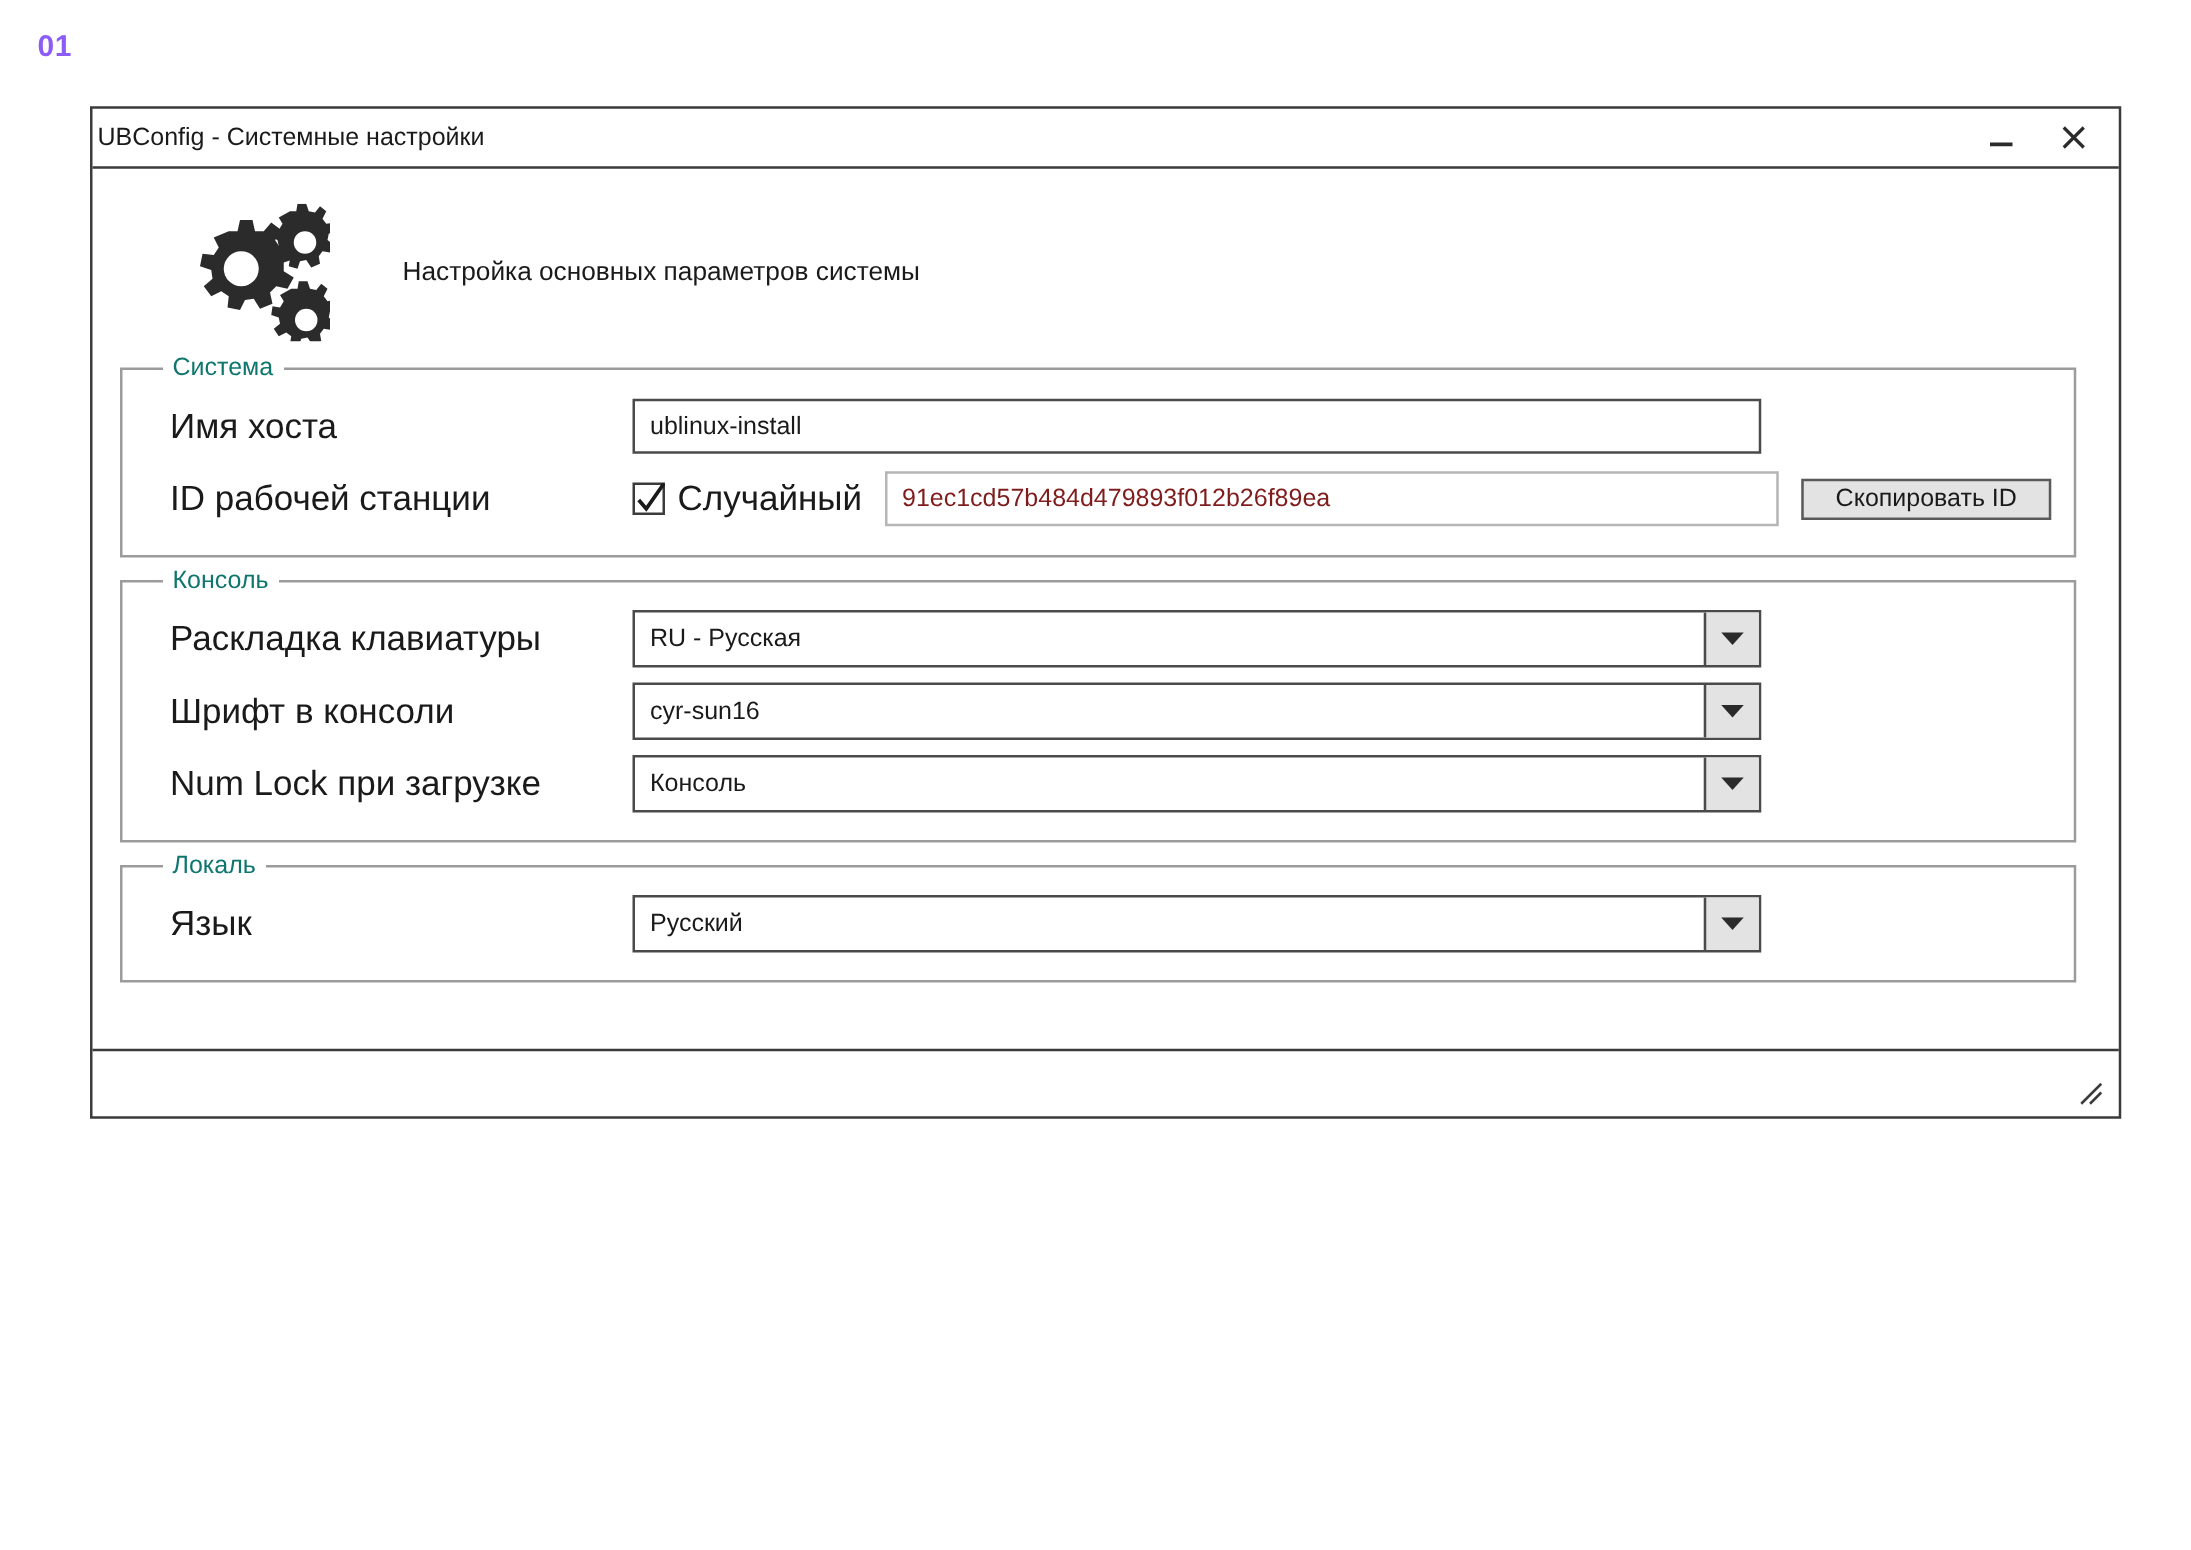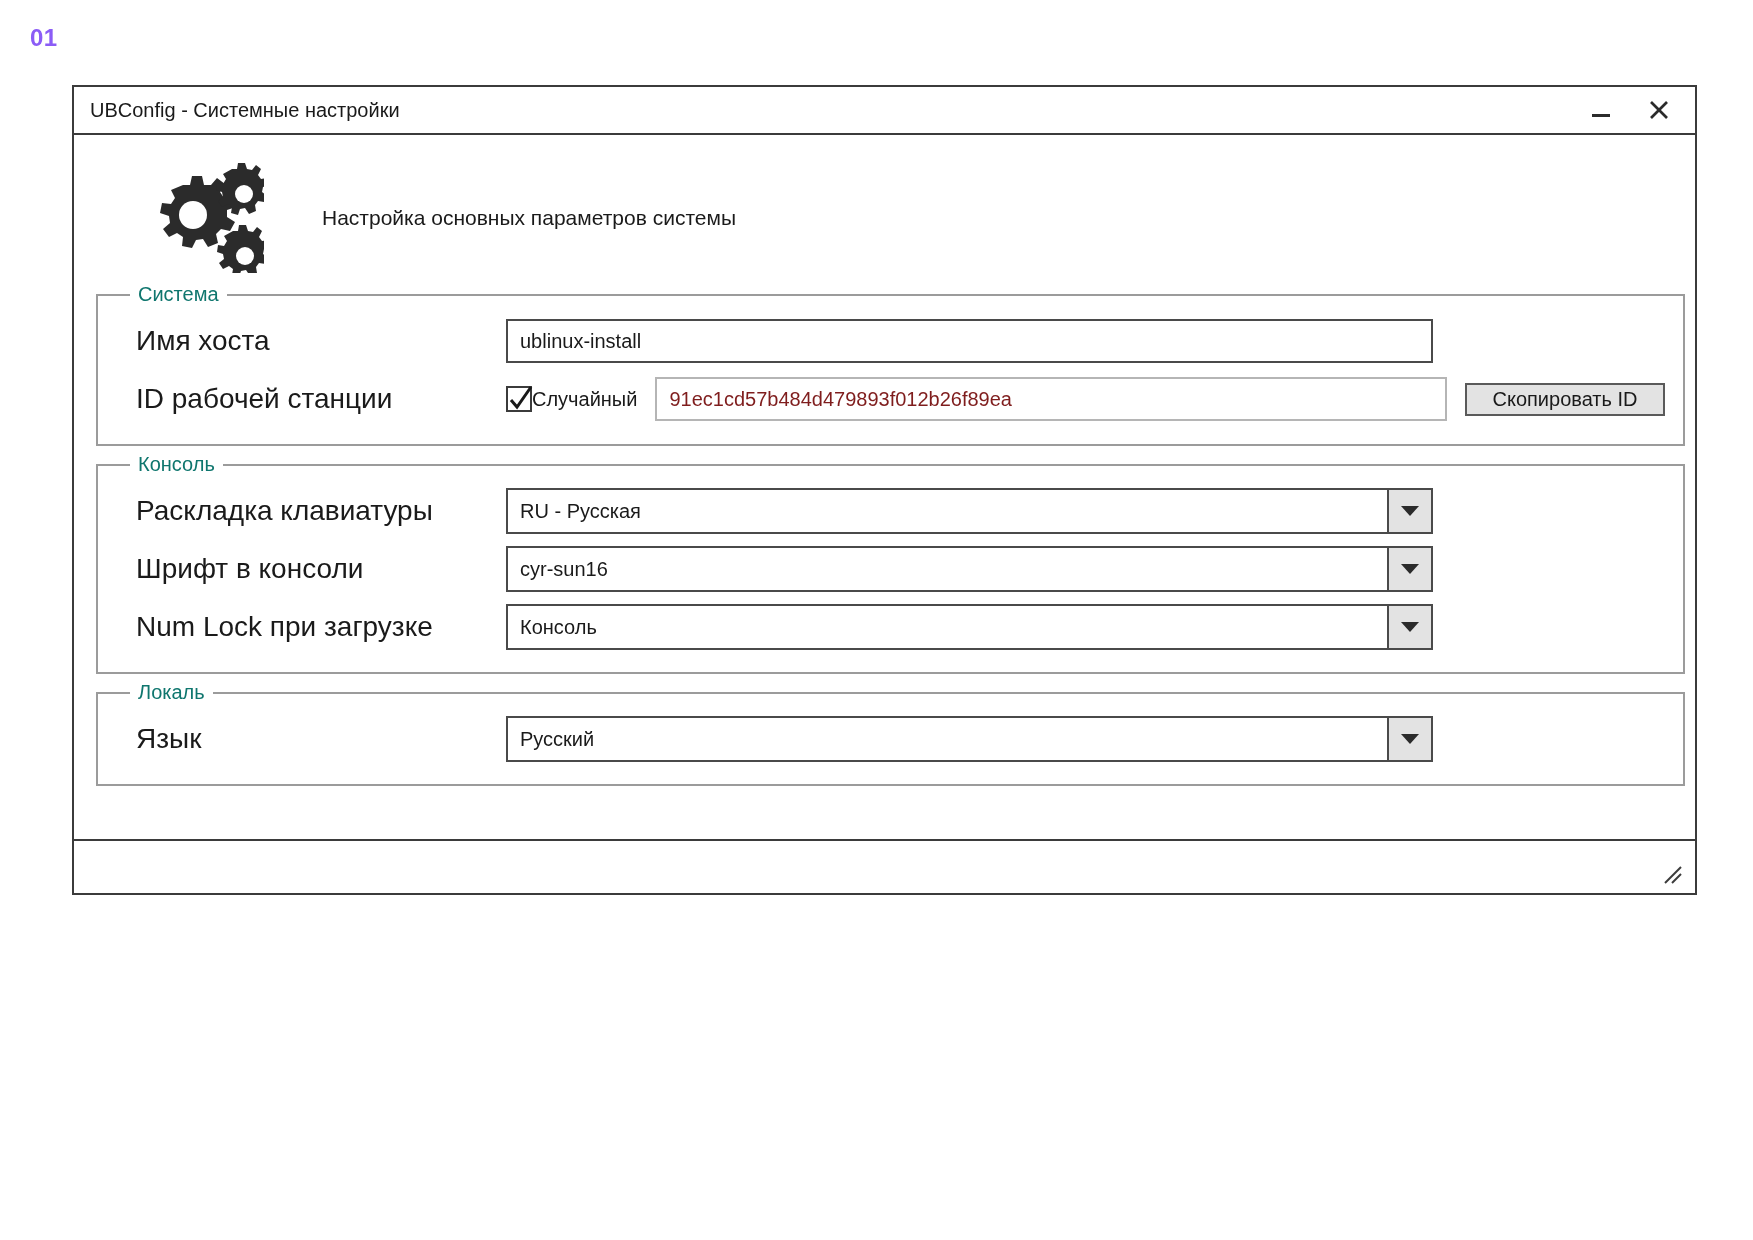--- a/index.html
+++ b/index.html
@@ -38,21 +38,21 @@
     display: flex;
     flex-direction: column;
   }
 
   .titlebar {
     height: 48px;
     flex: 0 0 48px;
     border-bottom: 2px solid #3b3b3b;
     display: flex;
     align-items: center;
-    padding: 0 16px 0 16px;
+    padding: 0 16px 0 4px;
     box-sizing: border-box;
   }
   .title-text {
     font-size: 20px;
     color: #1a1a1a;
     flex: 1 1 auto;
     white-space: nowrap;
   }
   .titlebar-buttons {
     display: flex;
@@ -65,21 +65,21 @@
     height: 28px;
     display: flex;
     align-items: center;
     justify-content: center;
     cursor: default;
   }
   .btn-min svg, .btn-close svg { display: block; }
 
   .window-body {
     flex: 1 1 auto;
-    padding: 18px 10px 0 22px;
+    padding: 18px 34px 0 22px;
     box-sizing: border-box;
     position: relative;
   }
 
   .header-row {
     display: flex;
     align-items: center;
     height: 130px;
     padding-left: 40px;
     box-sizing: border-box;
@@ -148,21 +148,22 @@
   .checkbox-box {
     width: 26px;
     height: 26px;
     border: 2px solid #3b3b3b;
     box-sizing: border-box;
     position: relative;
     background: #ffffff;
   }
   .checkbox-box svg { position: absolute; left: -1px; top: -4px; }
   .checkbox-label {
-    font-size: 20px;
+    font-size: 28px;
+    margin-left: 10px;
     color: #1a1a1a;
   }
 
   .copy-button {
     height: 33px;
     min-width: 200px;
     margin-left: 18px;
     border: 2px solid #5a5a5a;
     background: #e3e3e3;
     display: flex;

